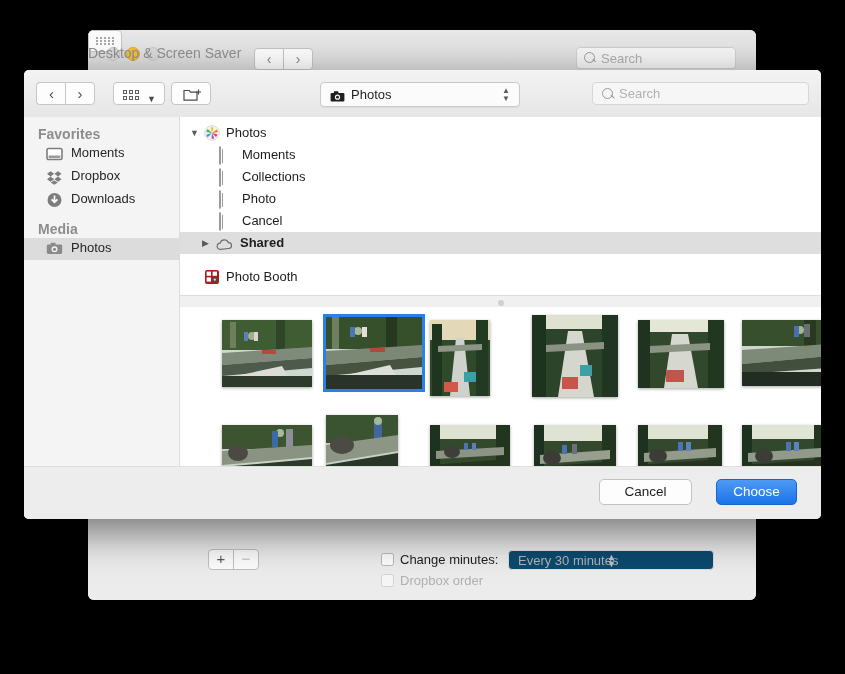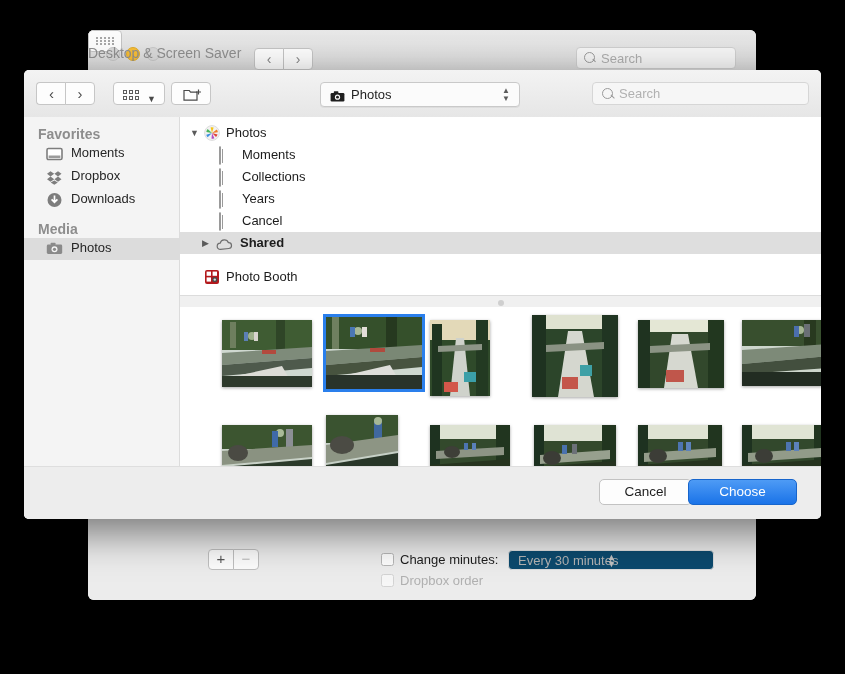--- a/index.html
+++ b/index.html
@@ -124,21 +124,21 @@
   .thumb{position:absolute;background:#2c3a26;box-shadow:0 1px 3px rgba(0,0,0,.35);
       overflow:hidden;}
   .thumb.sel{box-shadow:0 0 0 3px #2a7fec;}
 
   
   #sheet-bottom{position:absolute;left:0;right:0;bottom:0;height:52px;
       background:#ededed;border-top:1px solid #dedede;}
   .dlgbtn{position:absolute;top:12px;height:26px;border-radius:5px;box-sizing:border-box;
       font-size:13.5px;text-align:center;line-height:24px;}
   #btn-cancel{right:129px;width:93px;background:#fdfdfd;border:1px solid #c2c2c2;color:#1d1d1d;}
-  #btn-choose{right:24px;width:109px;background:linear-gradient(to bottom,#4e9bf5,#1a73e8);
+  #btn-choose{right:24px;width:81px;background:linear-gradient(to bottom,#4e9bf5,#1a73e8);
       border:1px solid #1765cc;color:#fff;}
 </style>
 </head>
 <body>
 
 <div class="abs" id="prefs-window">
 
   <div id="prefs-titlebar">
     <div class="traffic tl-close"></div>
     <div class="traffic tl-min"></div>
@@ -294,21 +294,21 @@
       <span class="lbl" style="left:62px">Moments</span>
     </div>
 
     <div class="row" style="top:49px">
       <span class="ic" style="left:39px"><span class="albicon"></span></span>
       <span class="lbl" style="left:62px">Collections</span>
     </div>
 
     <div class="row" style="top:71px">
       <span class="ic" style="left:39px"><span class="albicon"></span></span>
-      <span class="lbl" style="left:62px">Years</span>
+      <span class="lbl" style="left:62px">Photo</span>
     </div>
 
     <div class="row" style="top:93px">
       <span class="ic" style="left:39px"><span class="albicon"></span></span>
       <span class="lbl" style="left:62px">Cancel</span>
     </div>
 
     <div class="row sel" style="top:115px">
       <span class="tri" style="left:22px">▶</span>
       <span class="ic" style="left:36px;top:5px">

